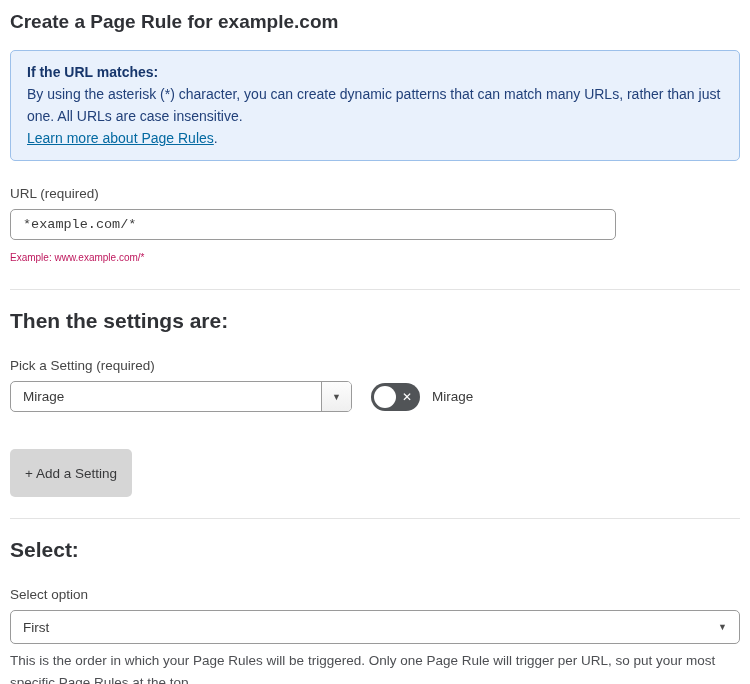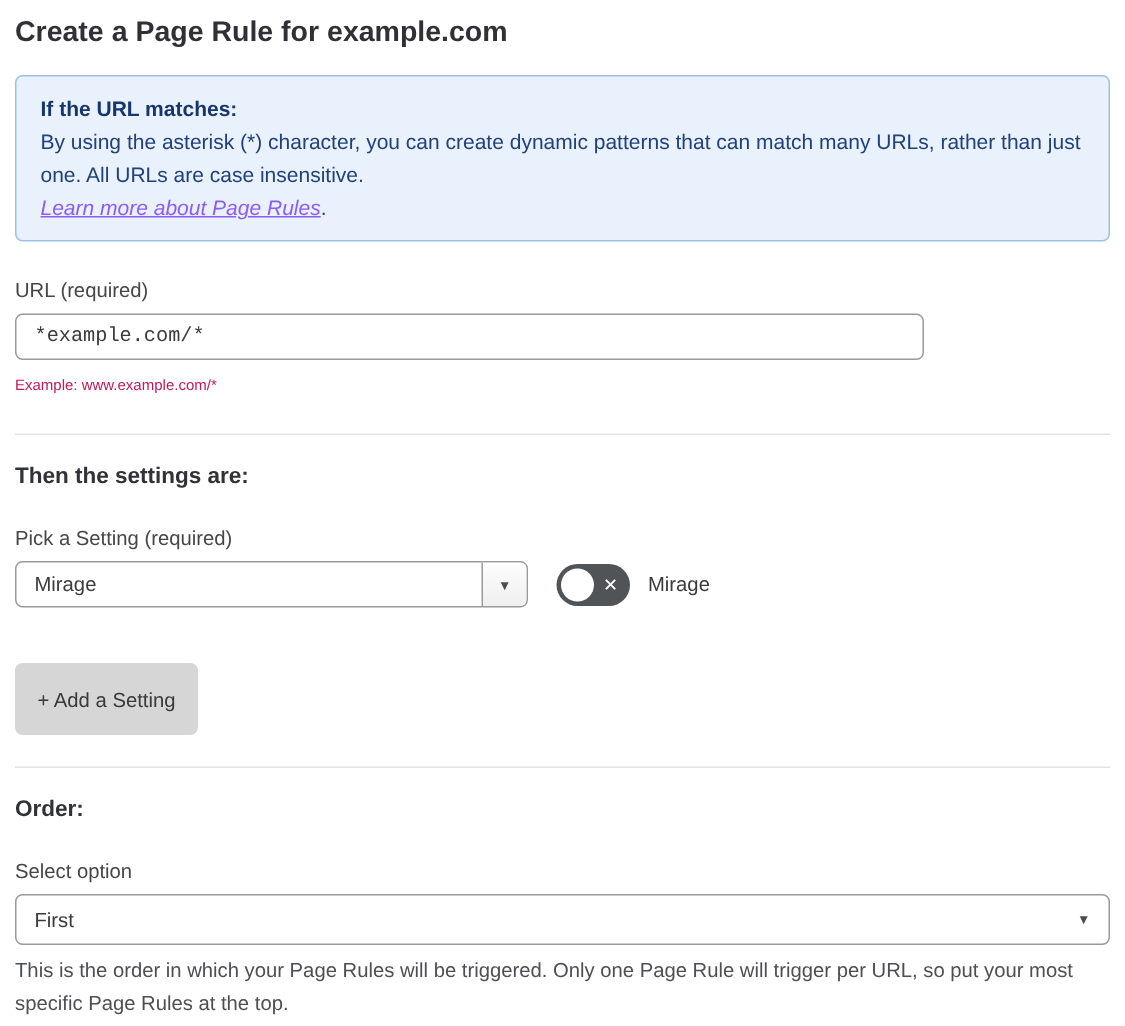--- a/index.html
+++ b/index.html
@@ -26,24 +26,23 @@
     border-radius: 5px;
     padding: 10px 16px 11px 16px;
     font-size: 14px;
     line-height: 22px;
     color: #1e3c6e;
   }
   .info-heading { font-weight: bold; color: #17366b; }
   .info-body { color: #22417a; }
   .info-link-line { color: #22417a; }
   .info-link {
-    color: #8b5cf6;
+    color: #0369a1;
     text-decoration: underline;
     cursor: pointer;
-    font-style: italic;
   }
 
   .field-label {
     margin-top: 25px;
     font-size: 13.5px;
     color: #464646;
   }
   .text-input {
     margin-top: 8px;
     width: 606px;
@@ -65,21 +64,21 @@
   }
 
   .divider {
     border: none;
     border-top: 1px solid #e3e3e3;
     margin-top: 21px;
   }
 
   .section-heading {
     margin-top: 19px;
-    font-size: 15px;
+    font-size: 21px;
     font-weight: bold;
     color: #303236;
   }
 
   .setting-row {
     margin-top: 8px;
     display: flex;
     align-items: center;
   }
   .custom-select {
@@ -229,21 +228,21 @@
         <span class="toggle-x">✕</span>
       </div>
       <div class="toggle-label">Mirage</div>
     </div>
   </div>
 
   <button class="btn btn-gray add-setting-btn">+ Add a Setting</button>
 
   <hr class="divider">
 
-  <div class="section-heading">Order:</div>
+  <div class="section-heading">Select:</div>
 
   <div class="field-label">Select option</div>
 
   <div class="wide-select">
     <span>First</span>
     <span class="caret">▼</span>
   </div>
 
   <div class="order-helper">This is the order in which your Page Rules will be triggered. Only one Page Rule will trigger per URL, so put your most specific Page Rules at the top.</div>
 

